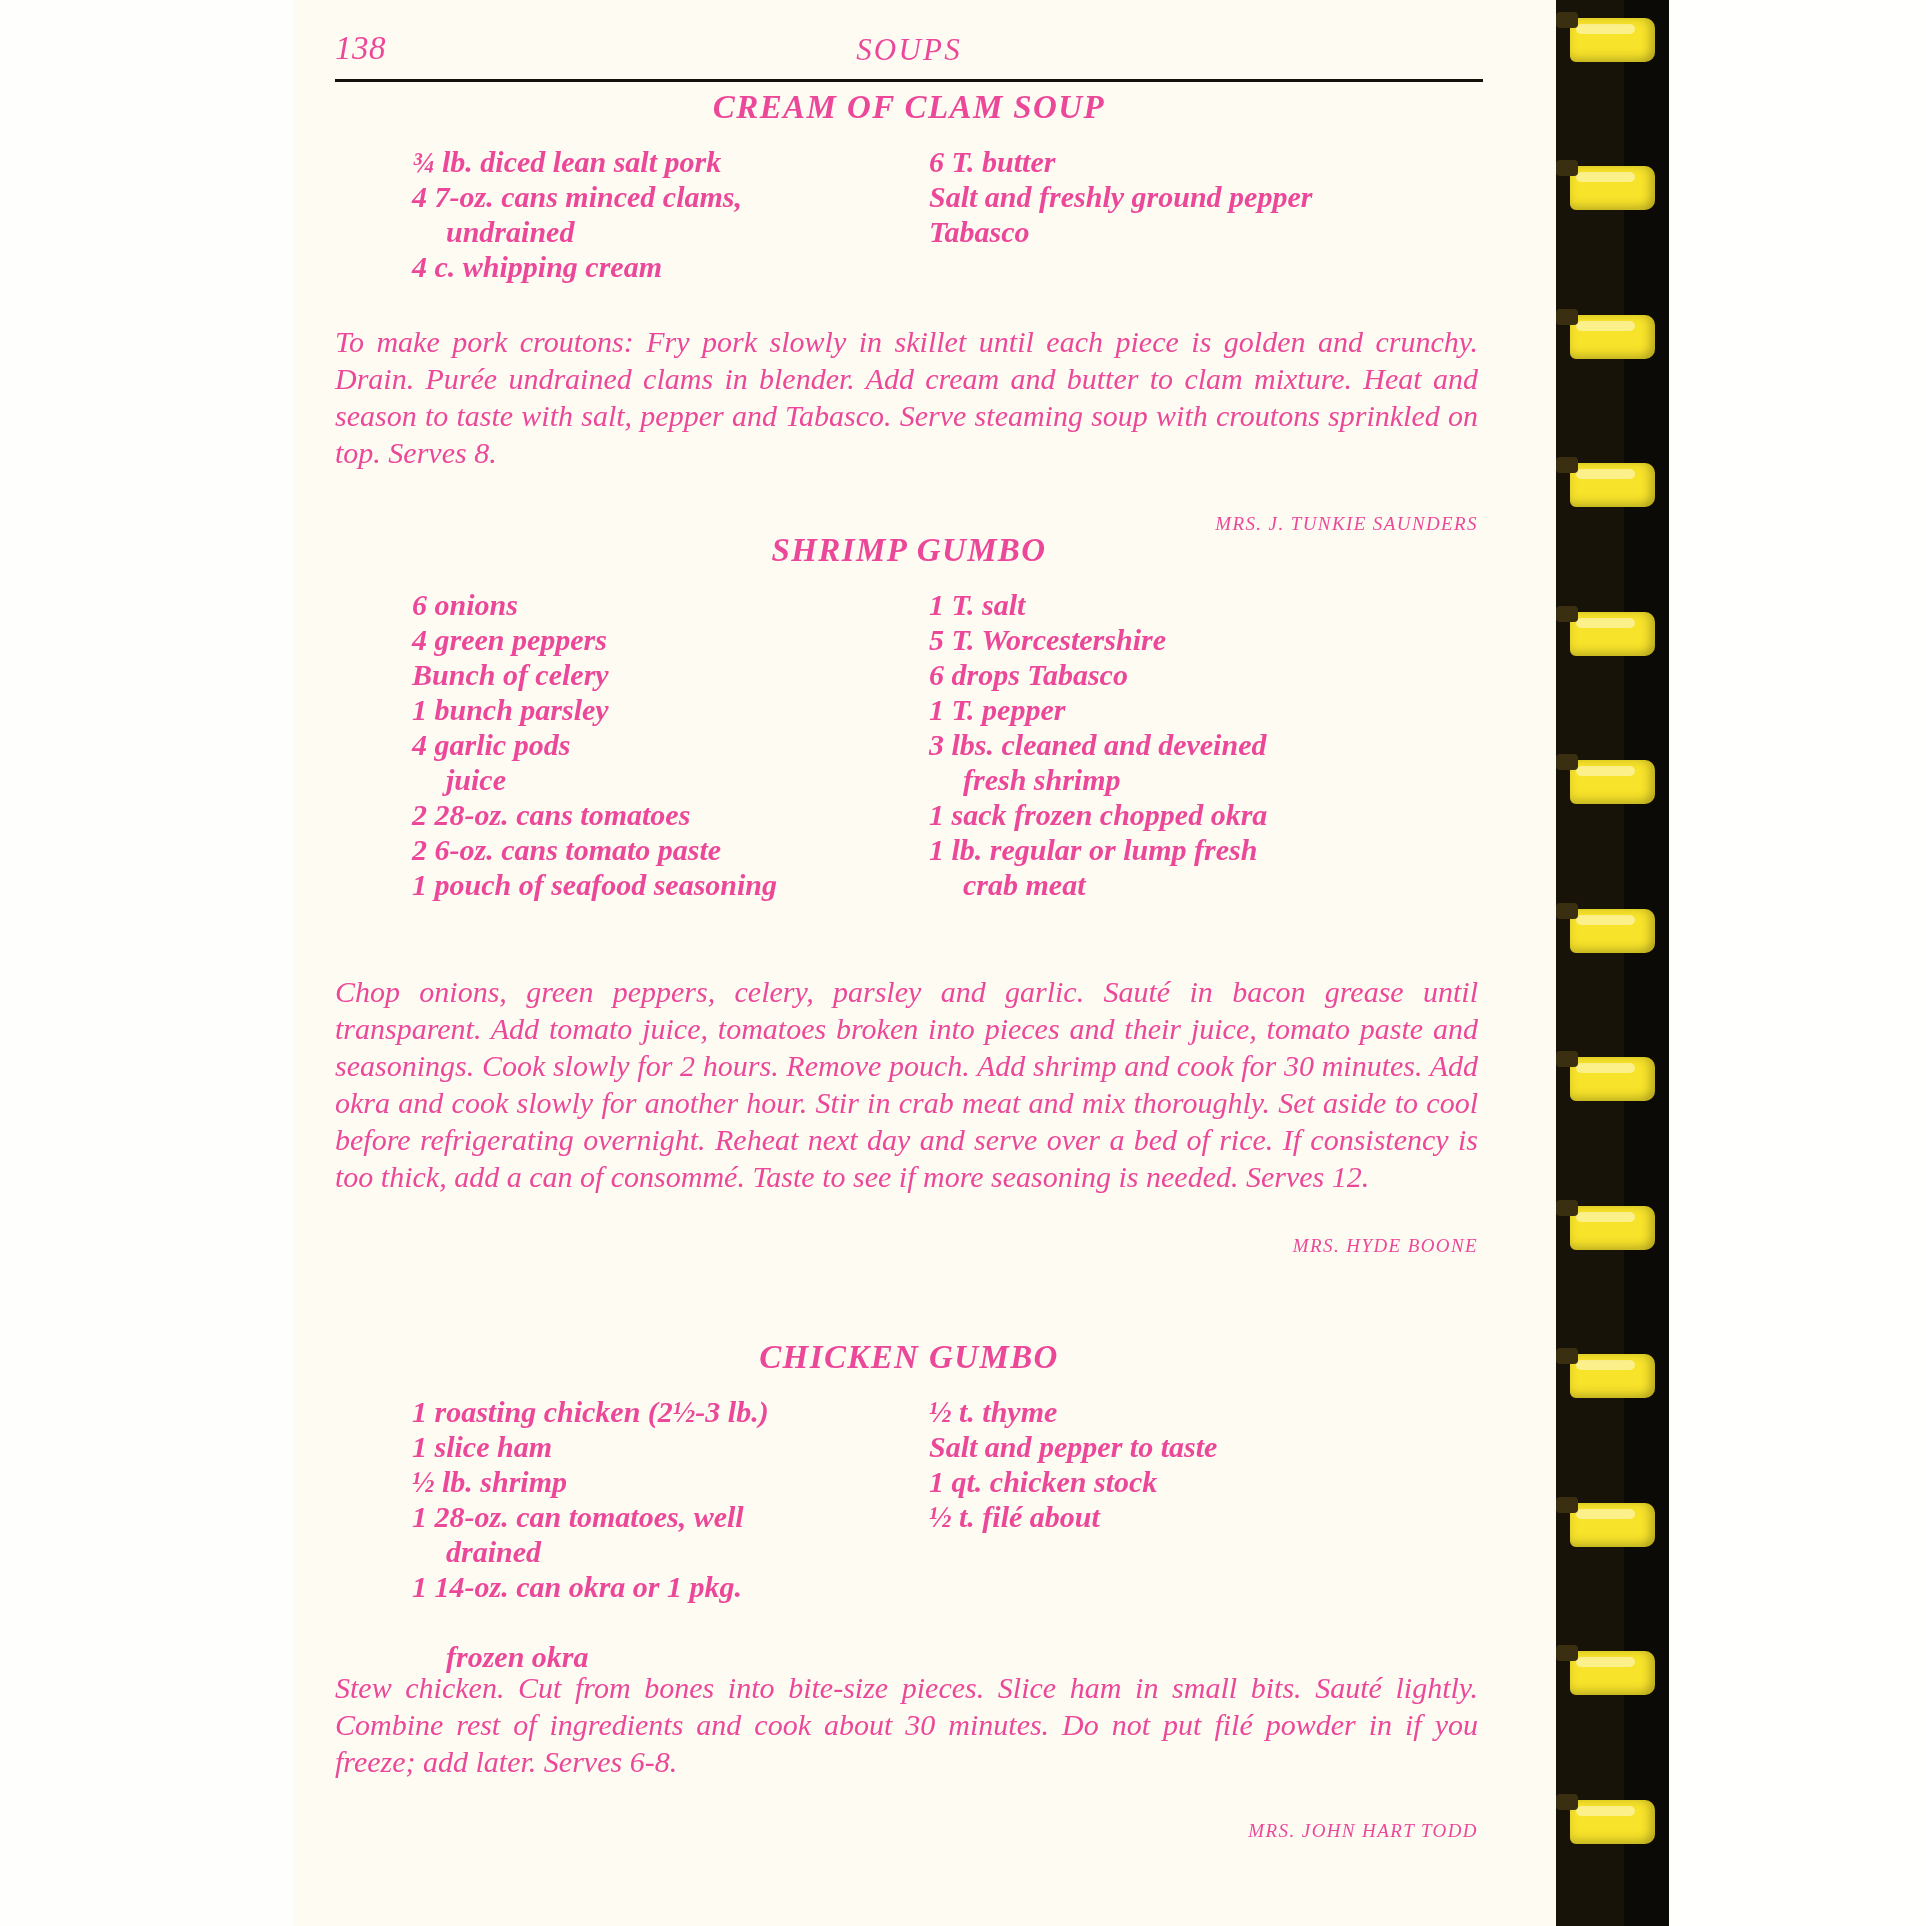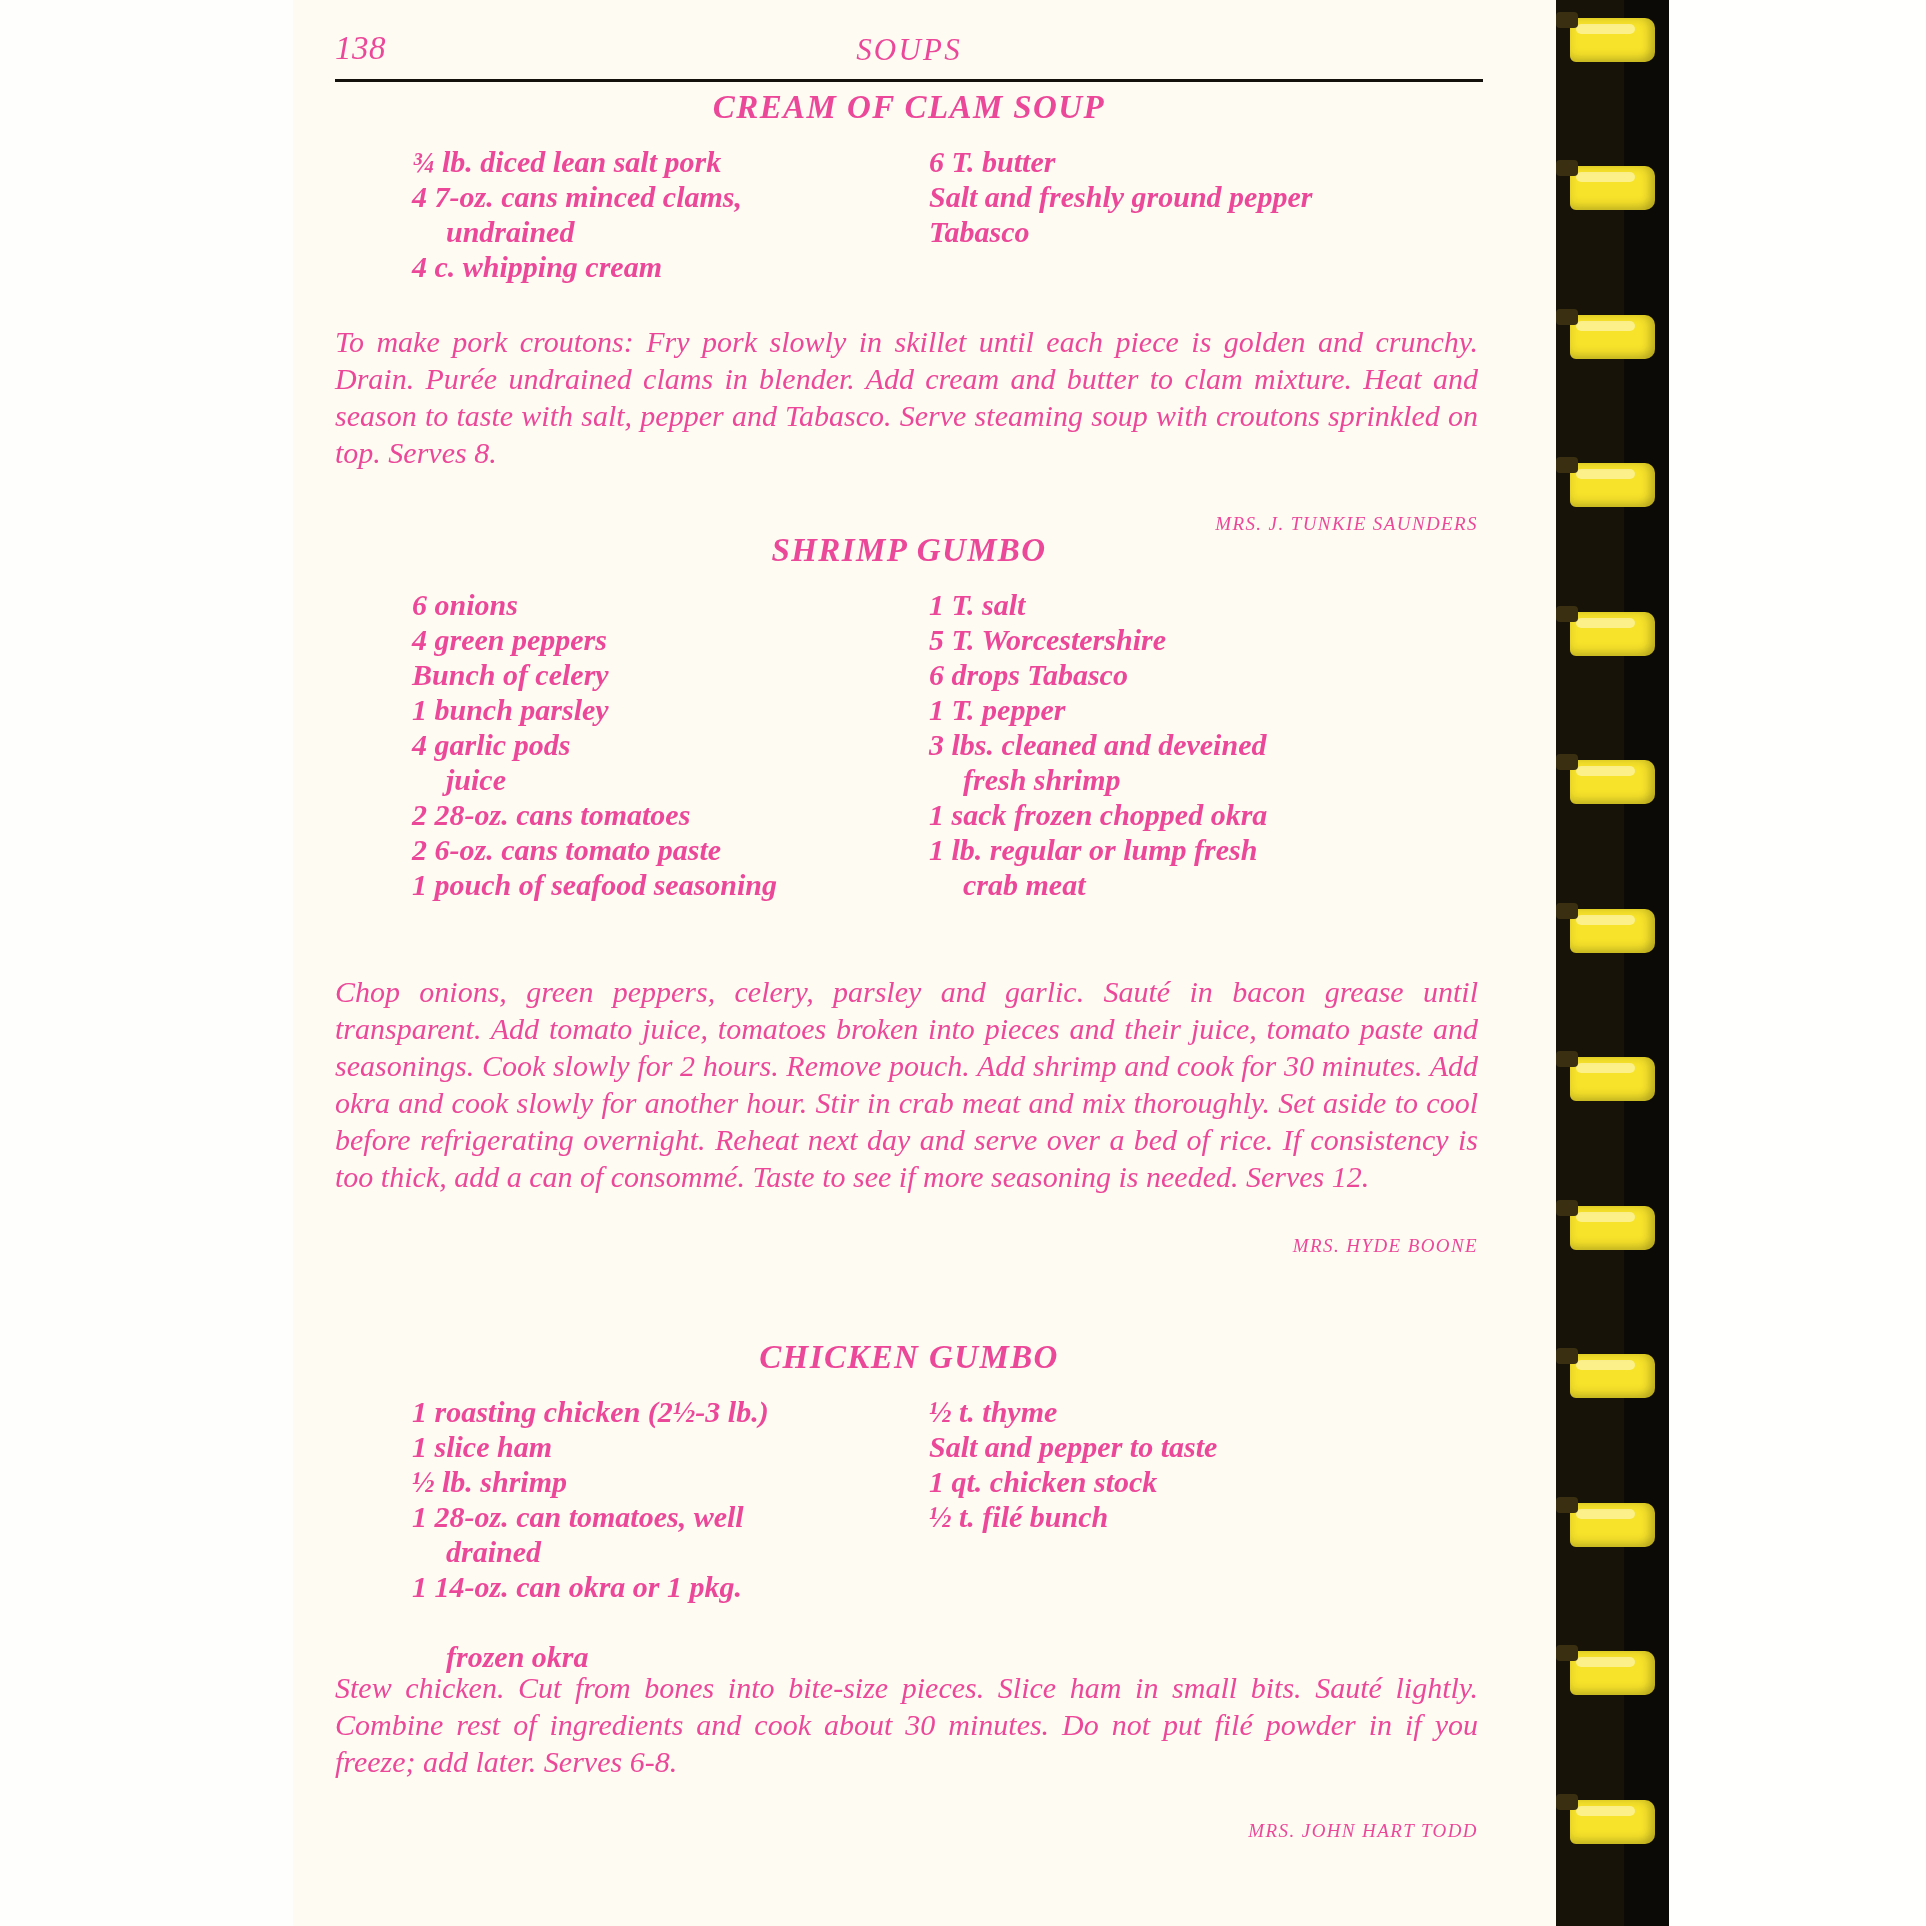--- a/index.html
+++ b/index.html
@@ -277,21 +277,21 @@
           <div class="ing-item">½ lb. shrimp</div>
           <div class="ing-item">1 28-oz. can tomatoes, well</div>
           <div class="ing-item cont" style="padding-left:34px;">drained</div>
           <div class="ing-item">1 14-oz. can okra or 1 pkg.</div>
           <div class="ing-item cont" style="padding-left:34px;margin-top:35px;">frozen okra</div>
         </div>
         <div class="ing-col right">
           <div class="ing-item">½ t. thyme</div>
           <div class="ing-item">Salt and pepper to taste</div>
           <div class="ing-item">1 qt. chicken stock</div>
-          <div class="ing-item">½ t. filé bunch</div>
+          <div class="ing-item">½ t. filé about</div>
         </div>
       </div>
       <div class="method" style="margin-top:26px;">Stew chicken. Cut from bones into bite-size pieces. Slice ham in small bits. Sauté lightly. Combine rest of ingredients and cook about 30 minutes. Do not put filé powder in if you freeze; add later. Serves 6-8.</div>
       <div class="attribution" style="margin-top:40px;">MRS. JOHN HART TODD</div>
     </div>
 
   </div>
 </div>
 
 

